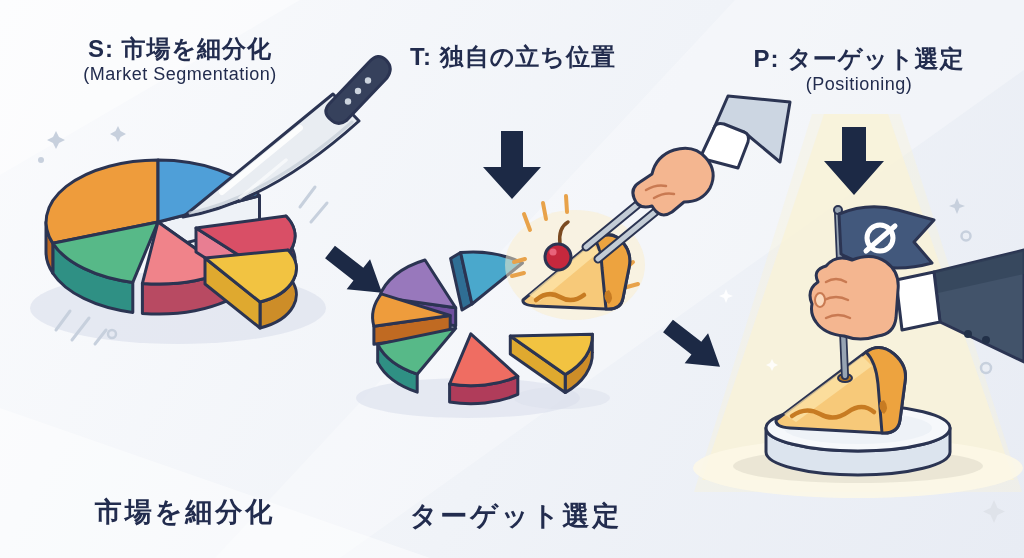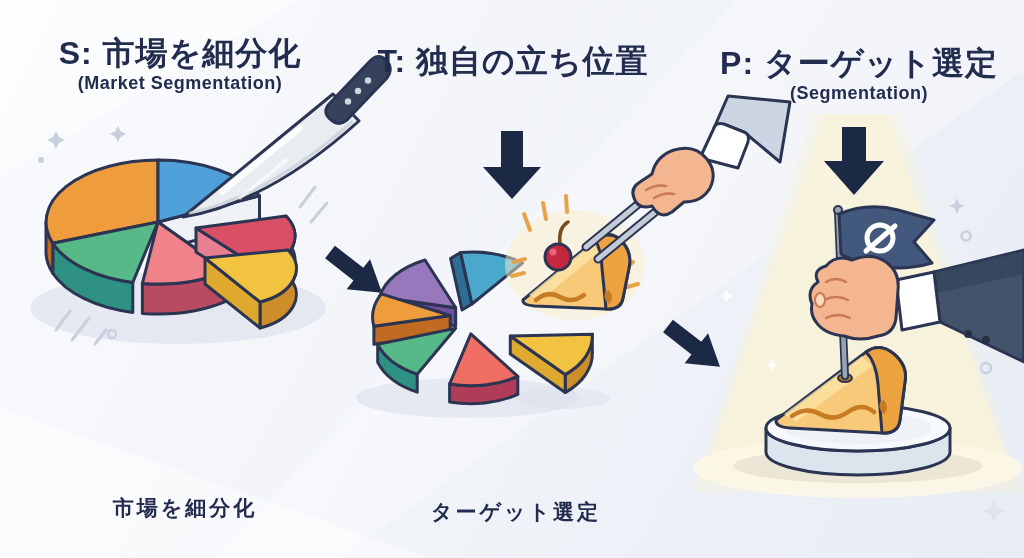--- a/index.html
+++ b/index.html
@@ -3,24 +3,24 @@
 <meta charset="utf-8">
 <style>
   html,body{margin:0;padding:0;background:#dfe3ea;}
   .canvas{
     position:relative;width:1024px;height:558px;overflow:hidden;
     font-family:"Liberation Sans",sans-serif;
     background:linear-gradient(118deg,#fafbfd 0%,#f0f3f8 55%,#e8ecf4 100%);
   }
   svg.art{position:absolute;left:0;top:0;width:1024px;height:558px;}
   .hdr{position:absolute;text-align:center;color:var(--ink,#222c4e);line-height:1.1;}
-  .hdr .t{font-size:32px;font-weight:bold;letter-spacing:1px;}
-  .hdr .s{font-size:18px;font-weight:bold;margin-top:3px;letter-spacing:.5px;}
+  .hdr .t{font-size:24px;font-weight:bold;letter-spacing:1px;}
+  .hdr .s{font-size:18px;font-weight:normal;margin-top:3px;letter-spacing:.5px;}
   .cap{position:absolute;text-align:center;color:var(--ink,#222c4e);
-       font-size:21px;font-weight:bold;letter-spacing:3px;}
+       font-size:27px;font-weight:bold;letter-spacing:3px;}
 </style>
 </head>
 <body>
 
 <div class="canvas">
 
 <svg class="art" viewBox="0 0 1024 558">
 
   <g>
     <polygon points="0,0 300,0 0,175" fill="#ffffff" opacity="0.45"></polygon>
@@ -213,19 +213,19 @@
 
   <div class="hdr" style="left:18px;top:36px;width:324px">
     <div class="t">S: 市場を細分化</div>
     <div class="s">(Market Segmentation)</div>
   </div>
   <div class="hdr" style="left:368px;top:44px;width:290px">
     <div class="t">T: 独自の立ち位置</div>
   </div>
   <div class="hdr" style="left:700px;top:46px;width:318px">
     <div class="t">P: ターゲット選定</div>
-    <div class="s">(Segmentation)</div>
+    <div class="s">(Positioning)</div>
   </div>
 
   <div class="cap" style="left:25px;top:494px;width:320px">市場を細分化</div>
   <div class="cap" style="left:366px;top:498px;width:300px">ターゲット選定</div>
 
 </div>
 
 </body></html>

